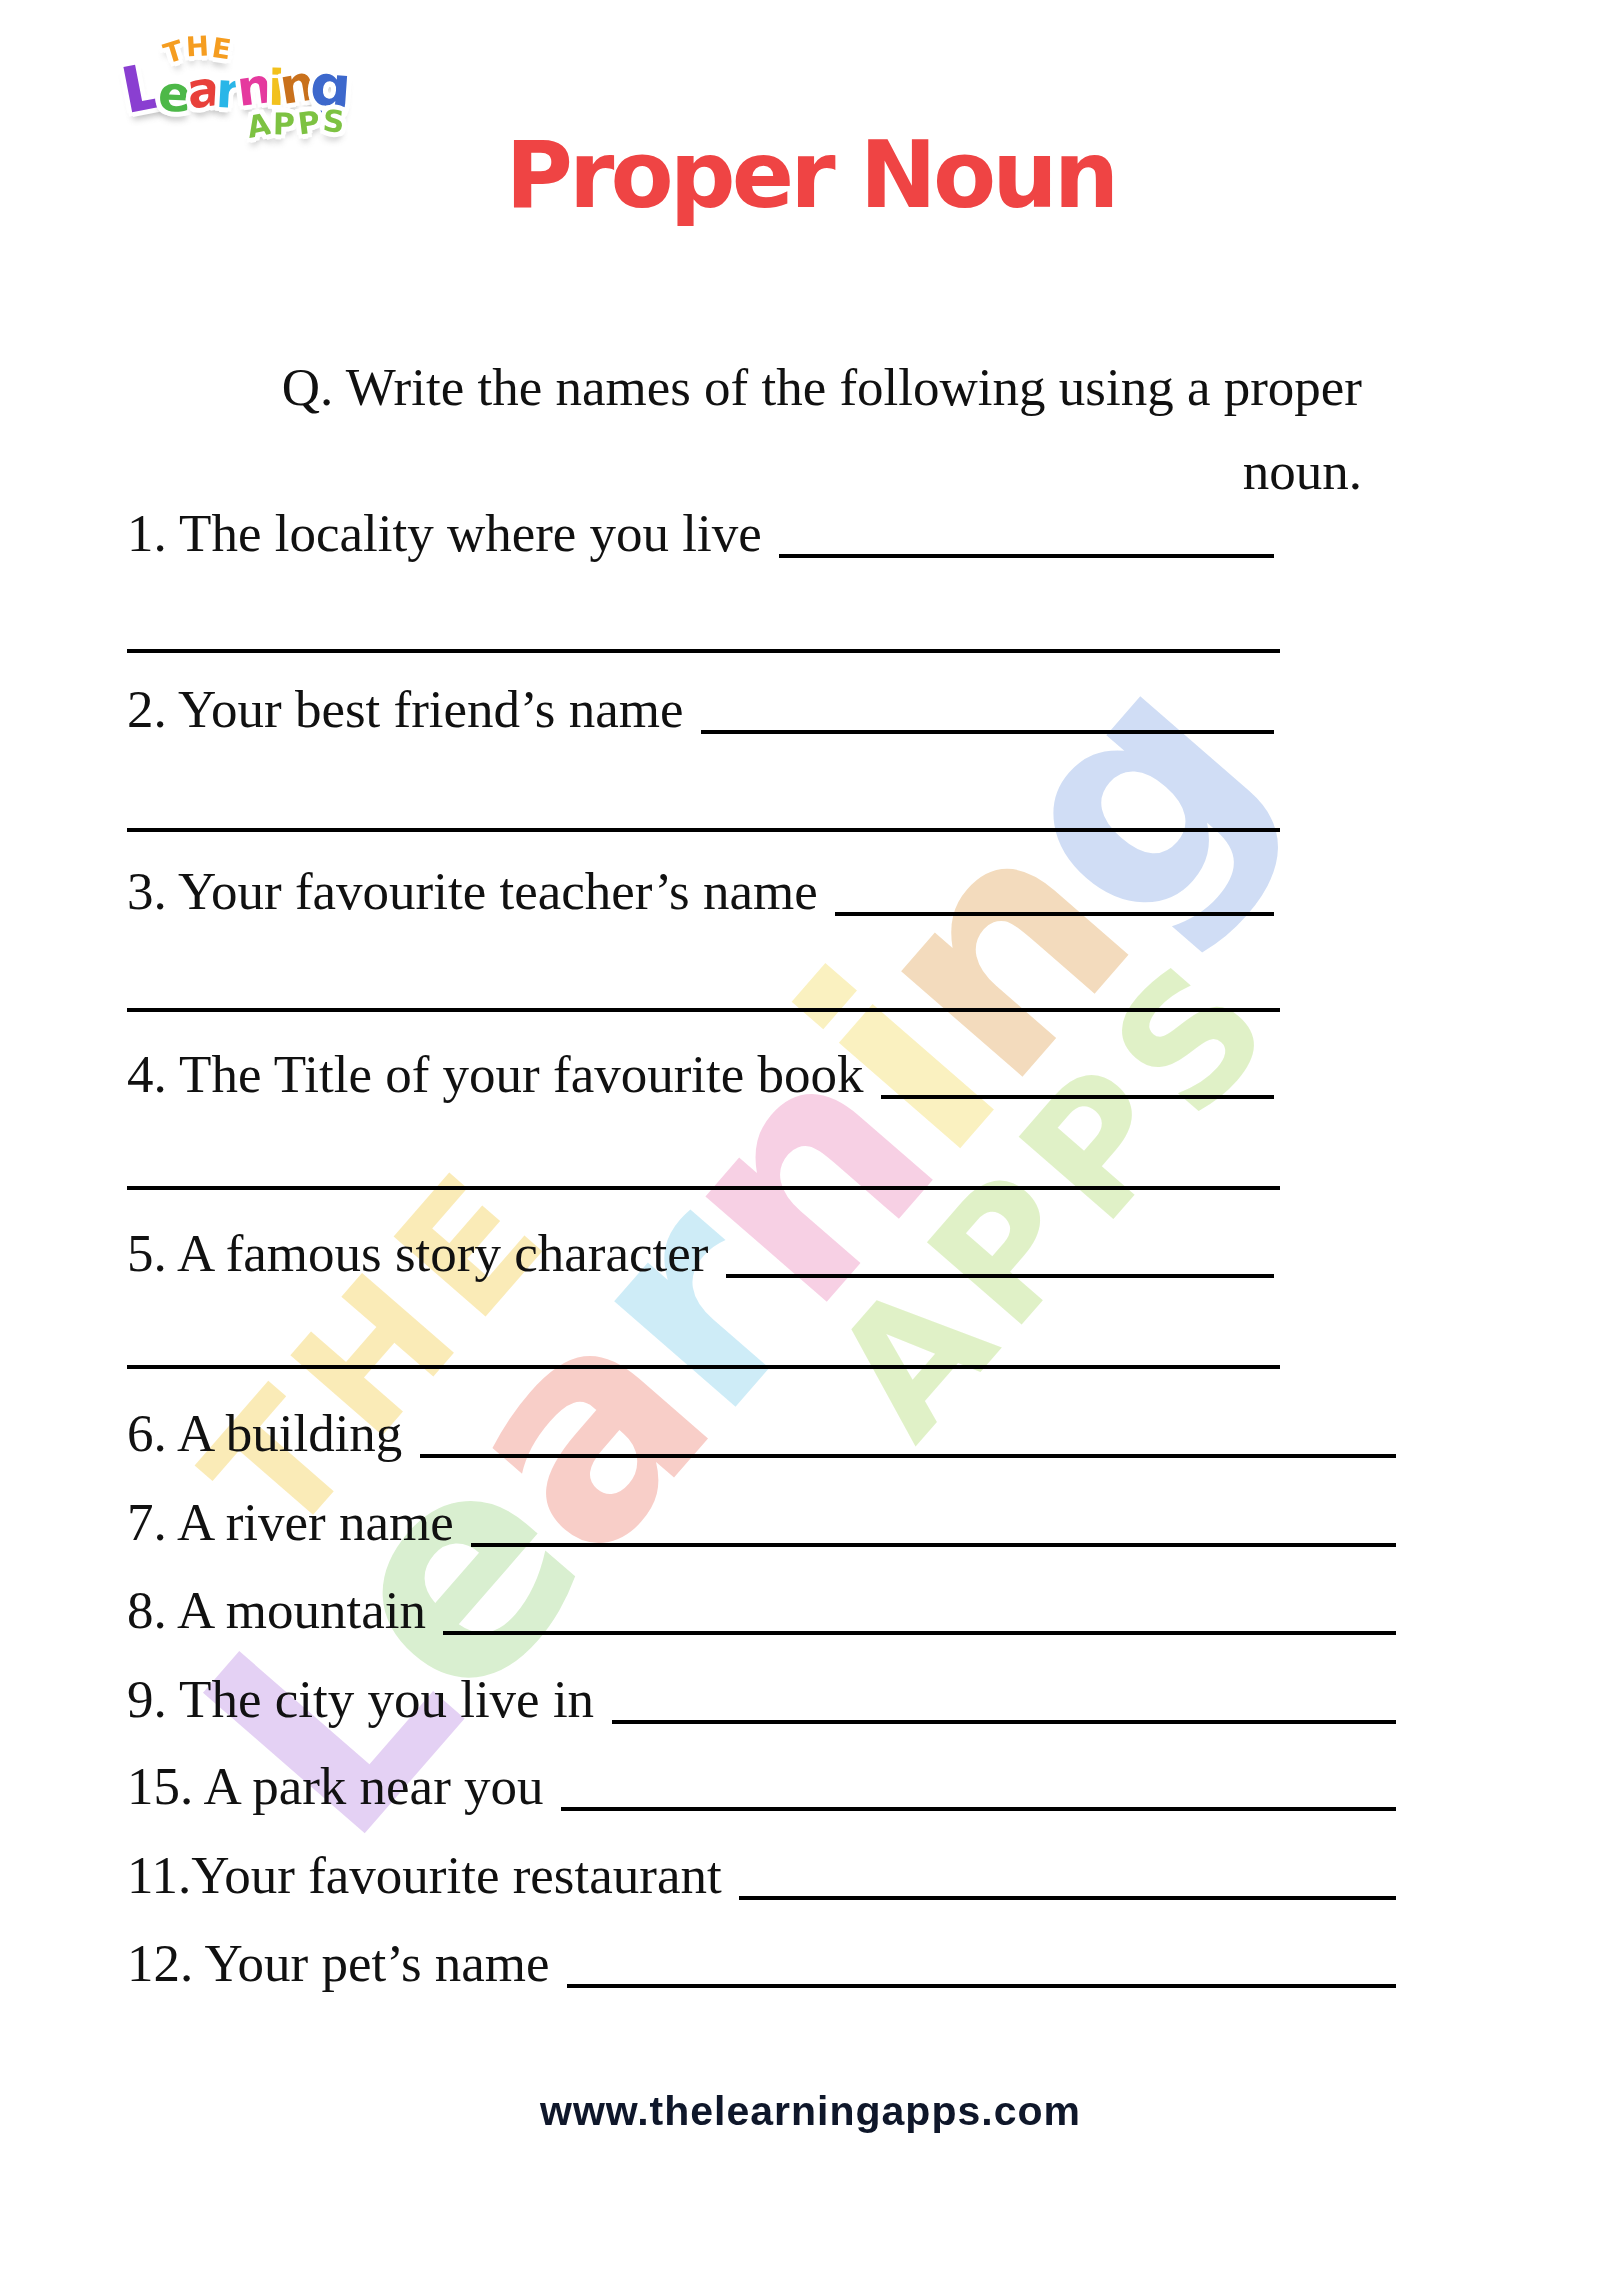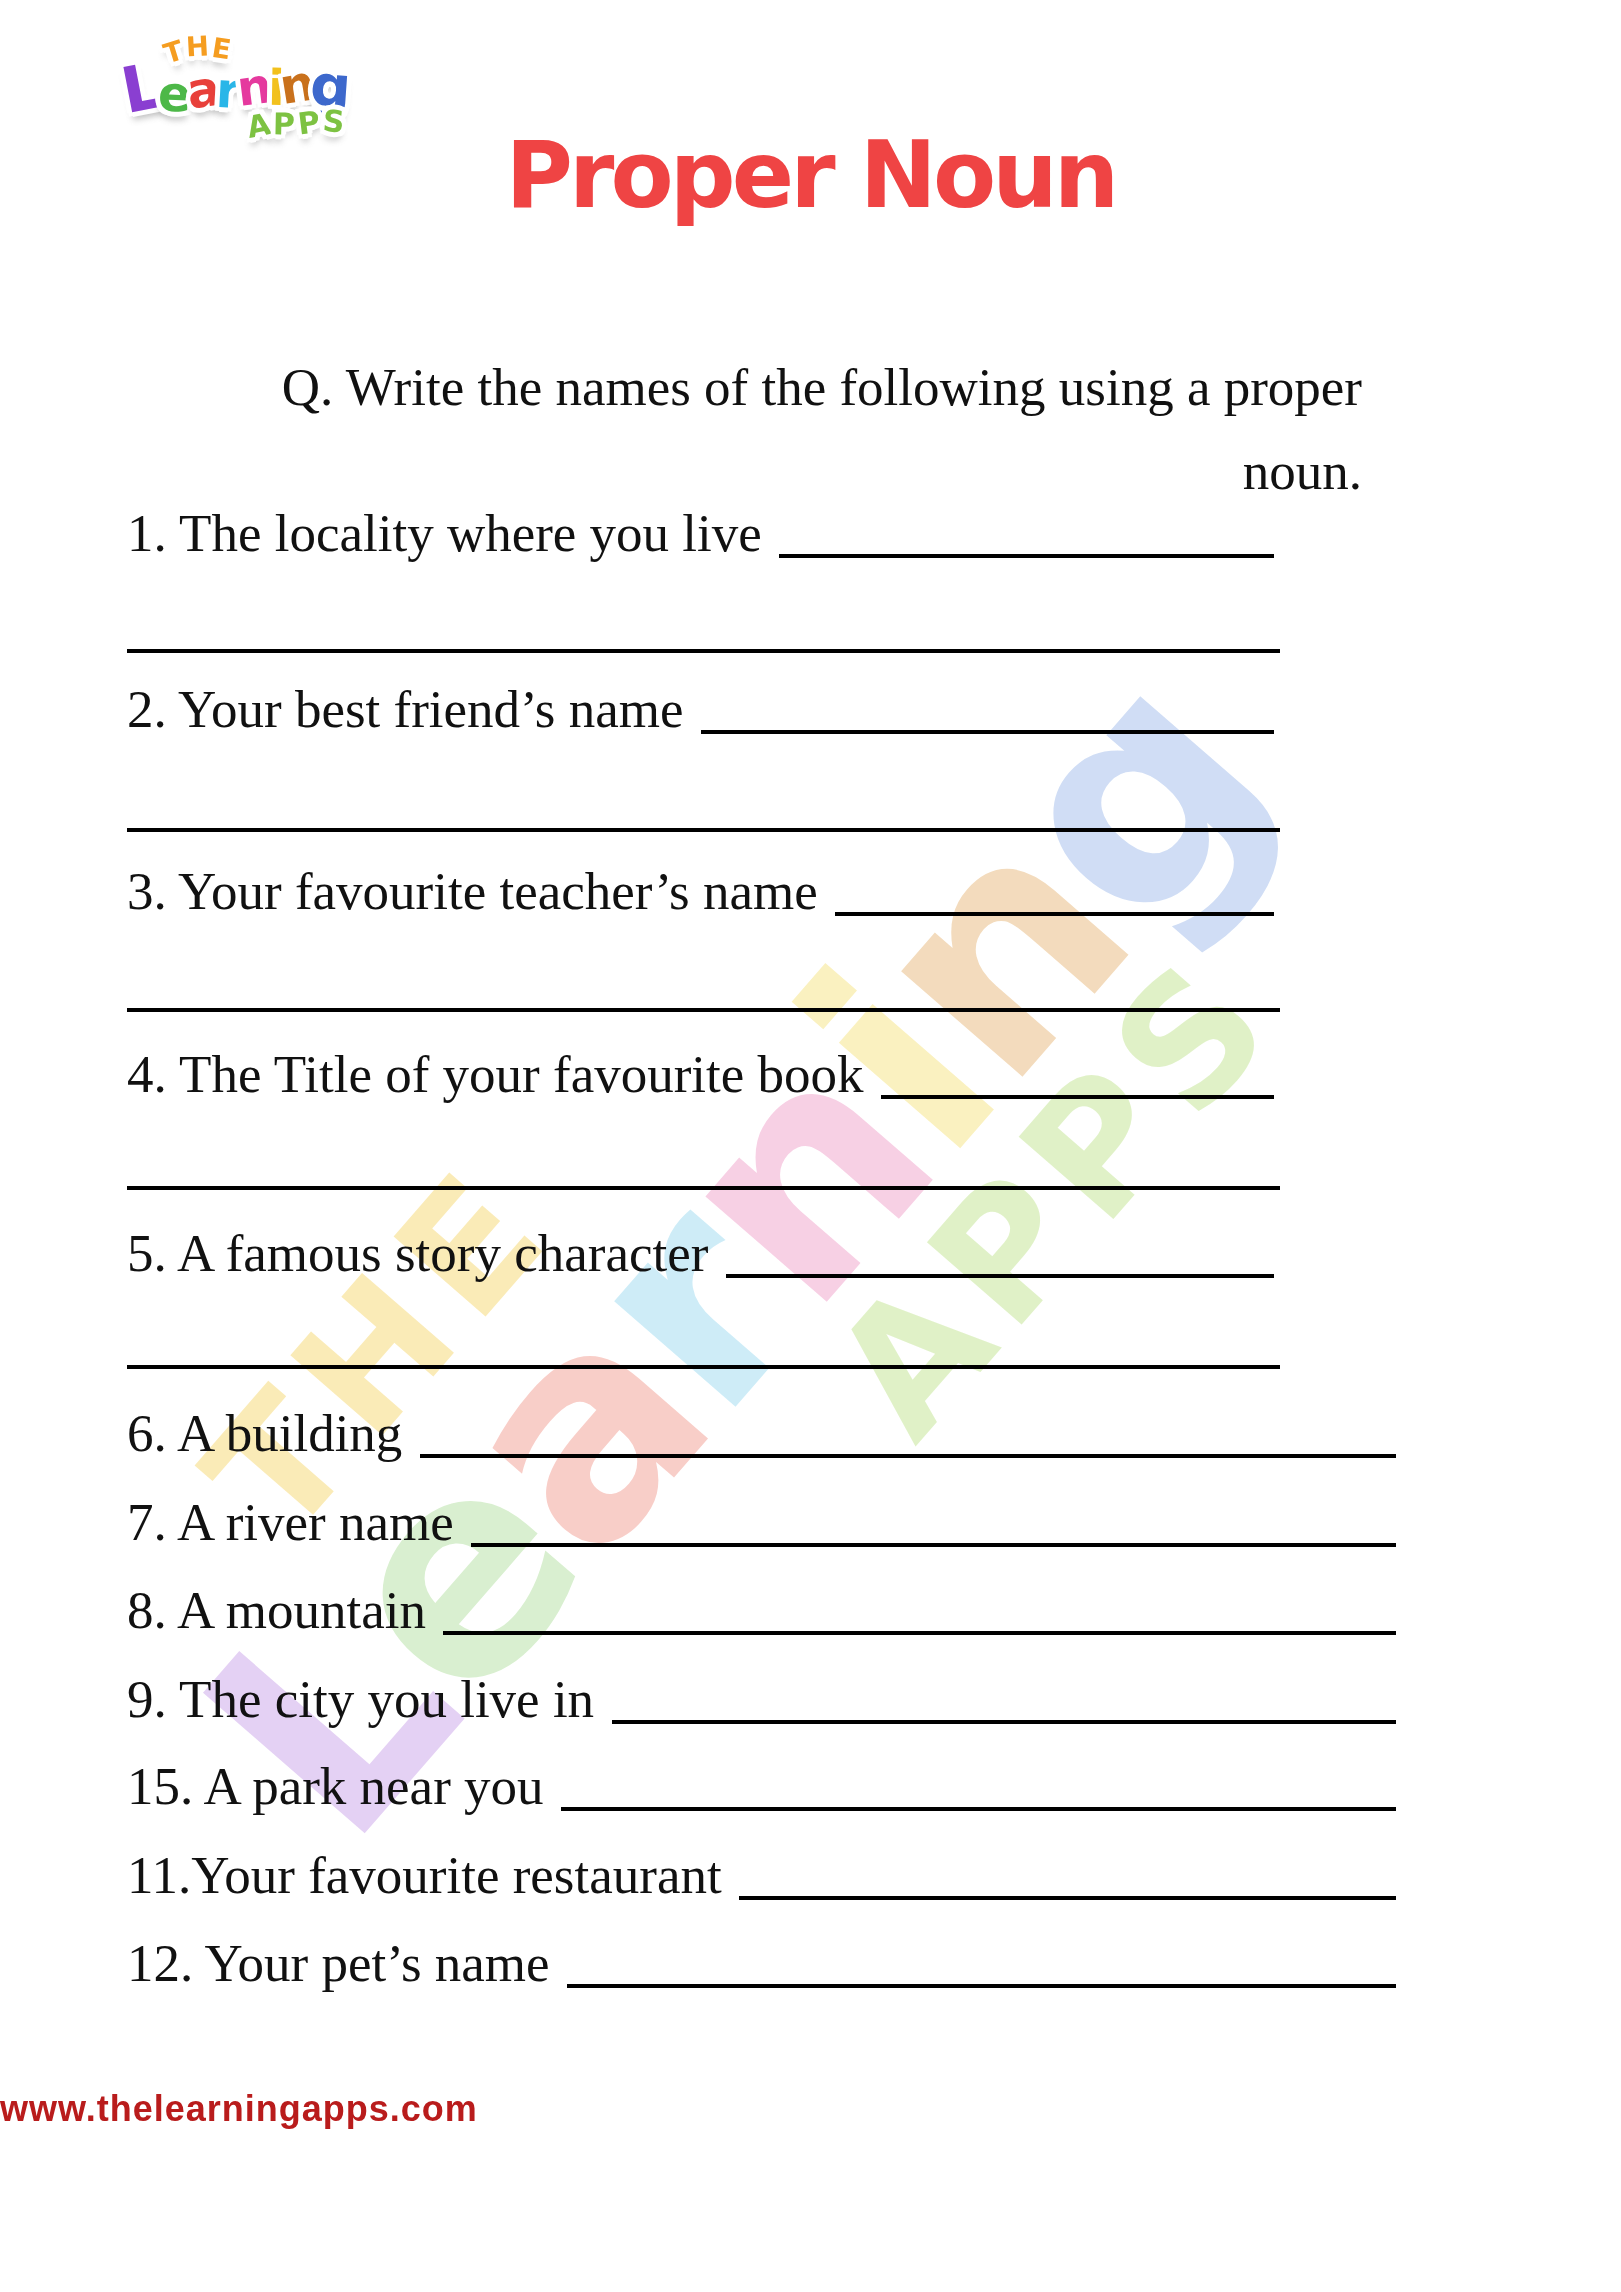--- a/index.html
+++ b/index.html
@@ -87,23 +87,23 @@
     margin-left:17.6px;margin-bottom:6.9px;min-width:59px;
   }
   .w2{width:1147px;}   
   .w1{width:1269px;}   
   .cont-line{
     position:absolute;left:127px;width:1153px;height:0;
     border-top:4.9px solid #000;z-index:1;
   }
   .footer{
     position:absolute;top:2088px;left:0;width:100%;
-    text-align:left;
+    text-align:center;
     font-family:"Liberation Sans", sans-serif;font-weight:bold;
-    font-size:36px;letter-spacing:1px;color:#b91c1c;z-index:1;
+    font-size:41px;letter-spacing:1px;color:#0f172a;z-index:1;
   }
 </style>
 </head>
 <body>
 
 <div class="page">
 
   <div class="watermark" aria-hidden="true">
     <div class="wm-the"><span>T</span><span>H</span><span>E</span></div>
     <div class="wm-learning"><span class="wl0">L</span><span class="wl1">e</span><span class="wl2">a</span><span class="wl3">r</span><span class="wl4">n</span><span class="wl5">i</span><span class="wl6">n</span><span class="wl7">g</span></div>

